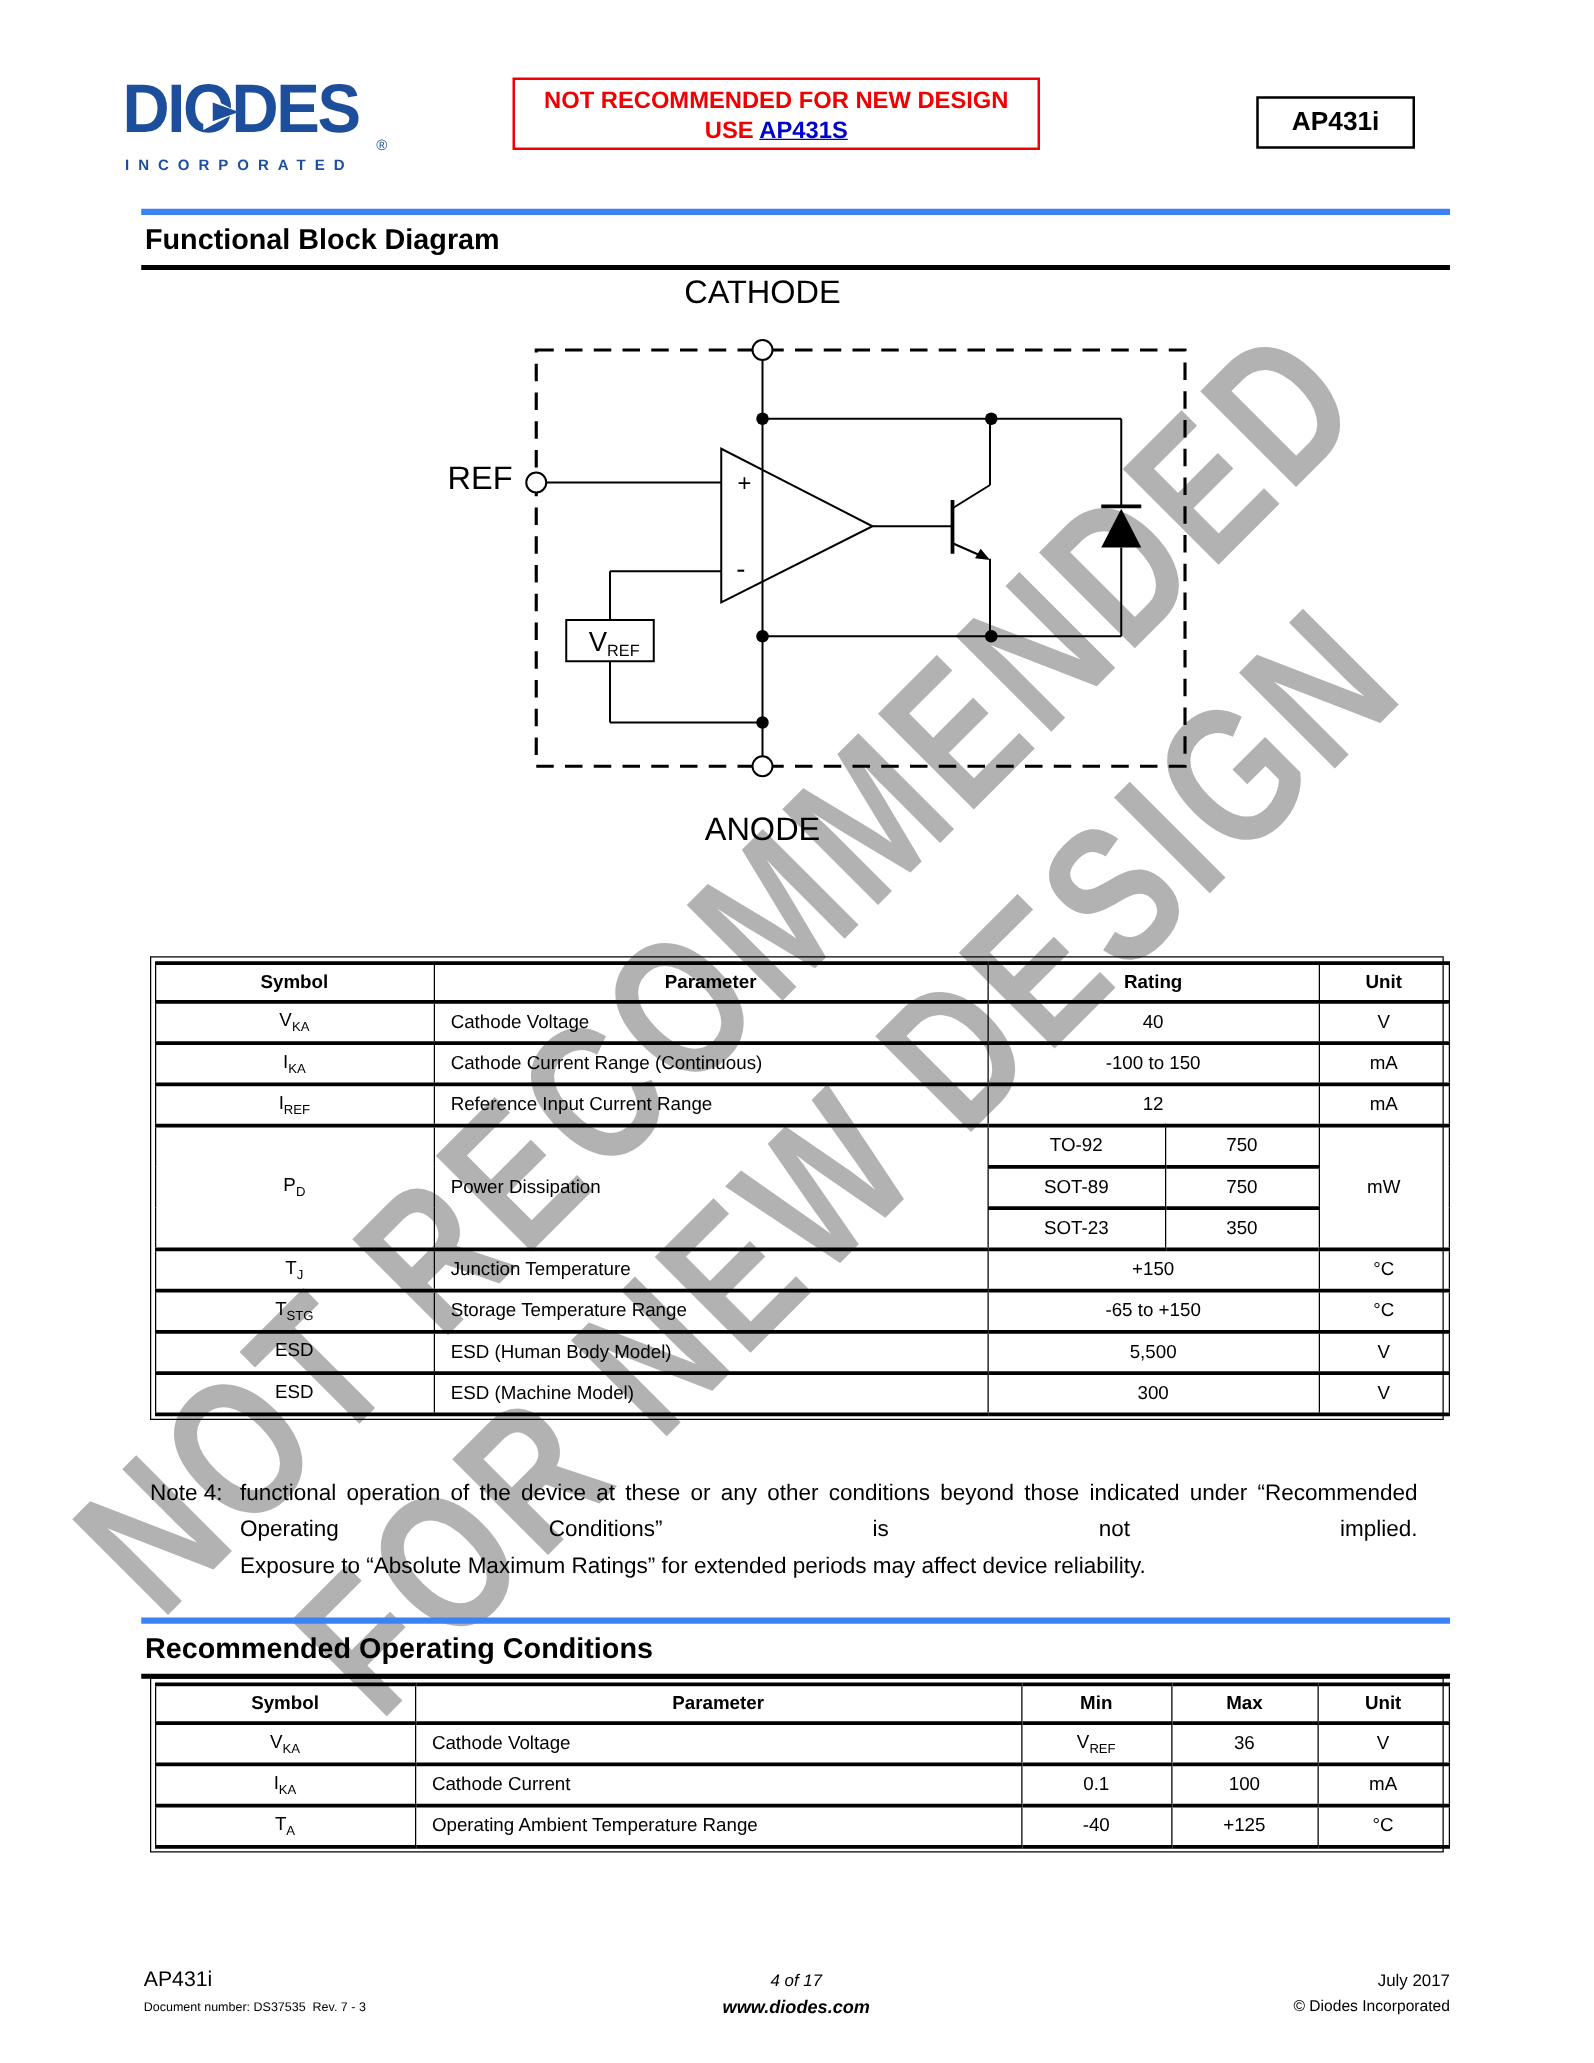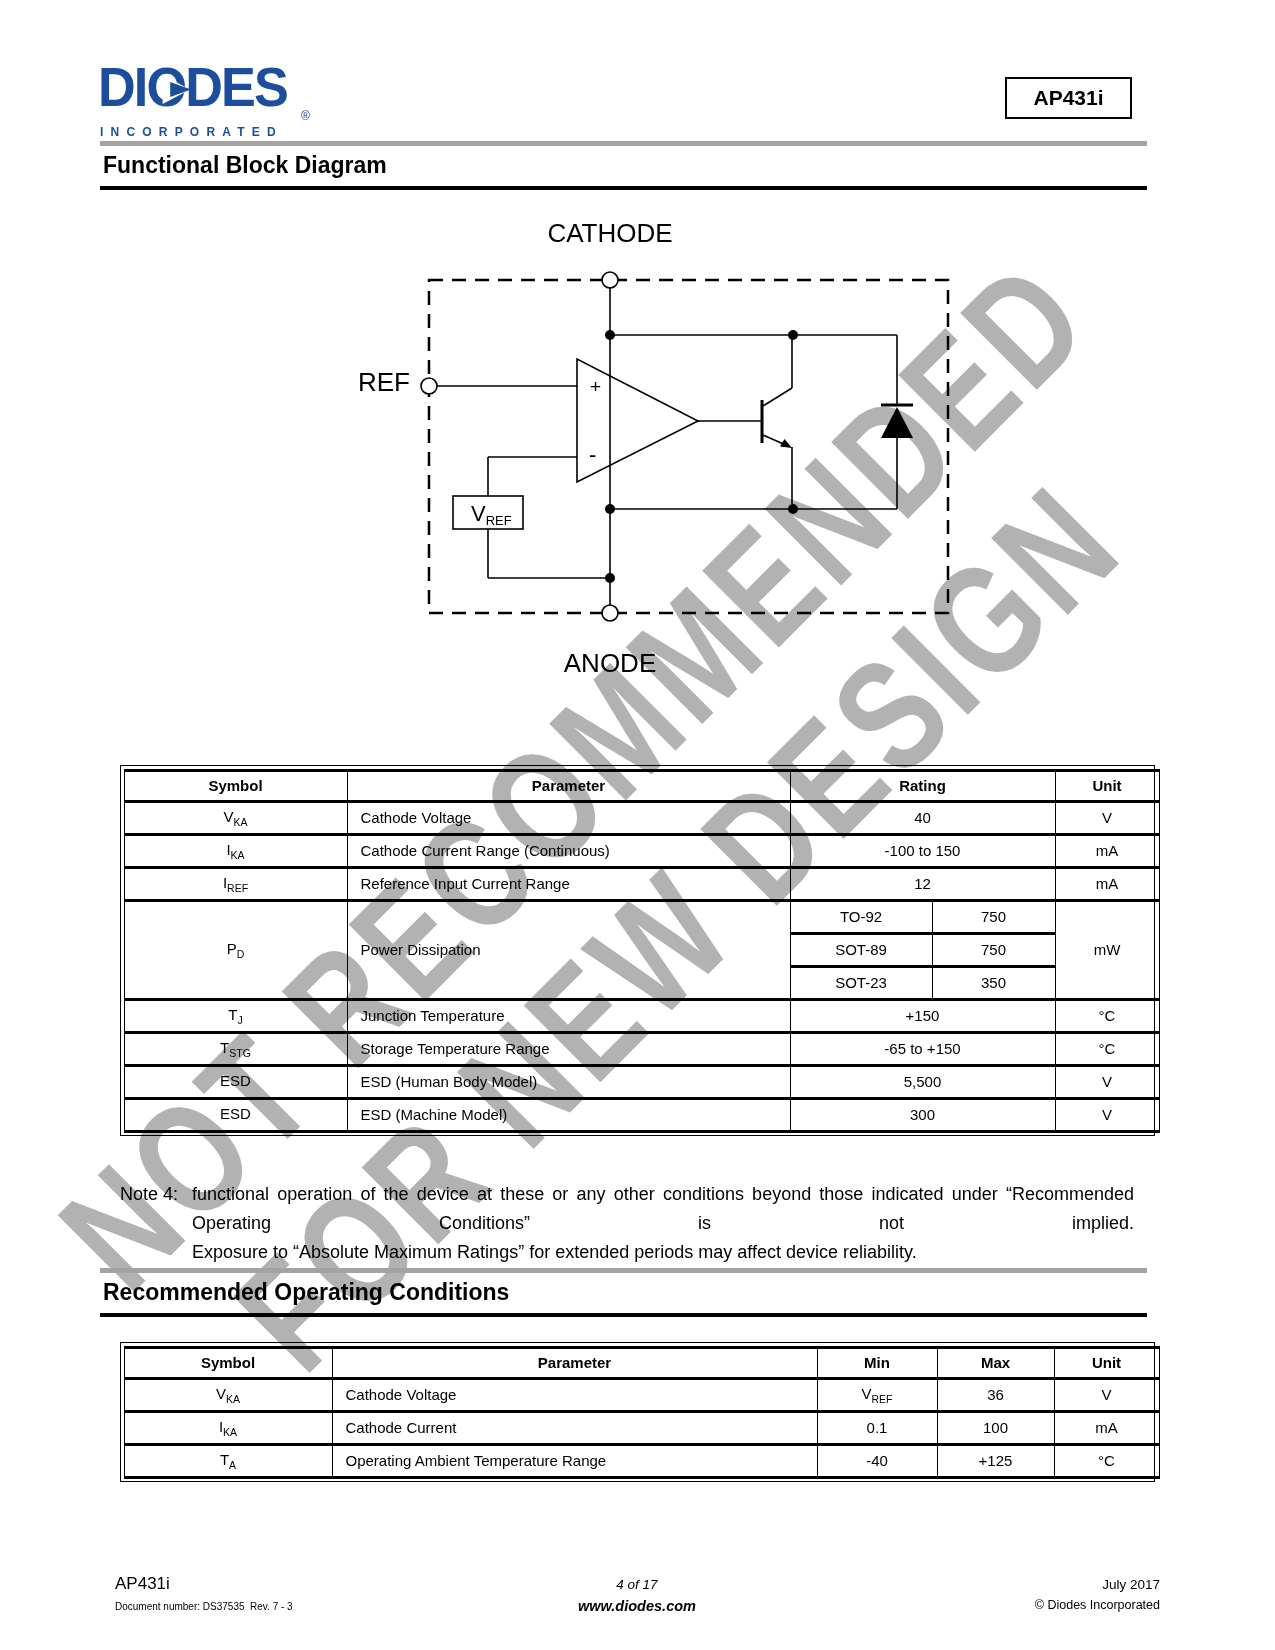--- a/index.html
+++ b/index.html
@@ -29,23 +29,23 @@
   .notice-line1 { color:#f00000; font-weight:bold; font-size:19px; line-height:24px; }
   .notice-line2 { color:#f00000; font-weight:bold; font-size:19px; line-height:24px; }
   .notice-link  { color:#0000cc; text-decoration:underline; font-weight:bold; }
   .part-box {
     position:absolute; left:1005px; top:77px; width:127px; height:42px;
     border:2px solid #000; text-align:center; line-height:38px;
     font-size:21px; font-weight:bold; background:#fff;
   }
   
   .sec {
-    position:absolute; left:100px; width:1047px;
-    border-top:5px solid #a3a3a3; border-bottom:4px solid #000;
-    padding:6px 0 7px 3px; font-size:23px; font-weight:bold;
+    position:absolute; left:113px; width:1047px;
+    border-top:5px solid #3b82f6; border-bottom:4px solid #000;
+    padding:6px 0 7px 3px; font-size:23px; font-weight:bold;margin-top:26px;
   }
   .note-ref { font-size:15px; font-weight:normal; }
   
   .tbl-wrap {
     position:absolute; left:120px; width:1035px;
     border:1.5px solid #000; padding:2.5px;
   }
   table { border-collapse:collapse; width:100%; table-layout:fixed; }
   th, td {
     border:1.2px solid #000; border-top:3px solid #000; border-bottom:3px solid #000;
@@ -93,20 +93,27 @@
       <g transform="scale(0.95,1)">
         <text x="0" y="50" font-size="55" font-weight="bold" fill="#1c4e9c" letter-spacing="-2">DIODES</text>
 
         <polygon points="68,19 97,33.5 68,48" fill="#ffffff"></polygon>
         <polygon points="76,26 98,33.5 76,41" fill="#1c4e9c"></polygon>
       </g>
       <text x="203" y="64" font-size="12" fill="#1c4e9c">®</text>
       <text x="2" y="80" font-size="12" font-weight="bold" fill="#1c4e9c" letter-spacing="7.2">INCORPORATED</text>
     </svg>
 
+    <div class="notice-box">
+      <div class="notice-line1">NOT RECOMMENDED FOR NEW DESIGN</div>
+      <div class="notice-line2">
+        <span>USE</span>
+        <a href="#" class="notice-link">AP431S</a>
+      </div>
+    </div>
 
     <div class="part-box">AP431i</div>
 
     <div class="sec" style="top:141px;">
       <span>Functional Block Diagram</span>
     </div>
 
     <svg class="diagram" width="660" height="490" viewBox="0 0 660 490">
 
       <text class="dlabel" x="280" y="46" text-anchor="middle">CATHODE</text>

